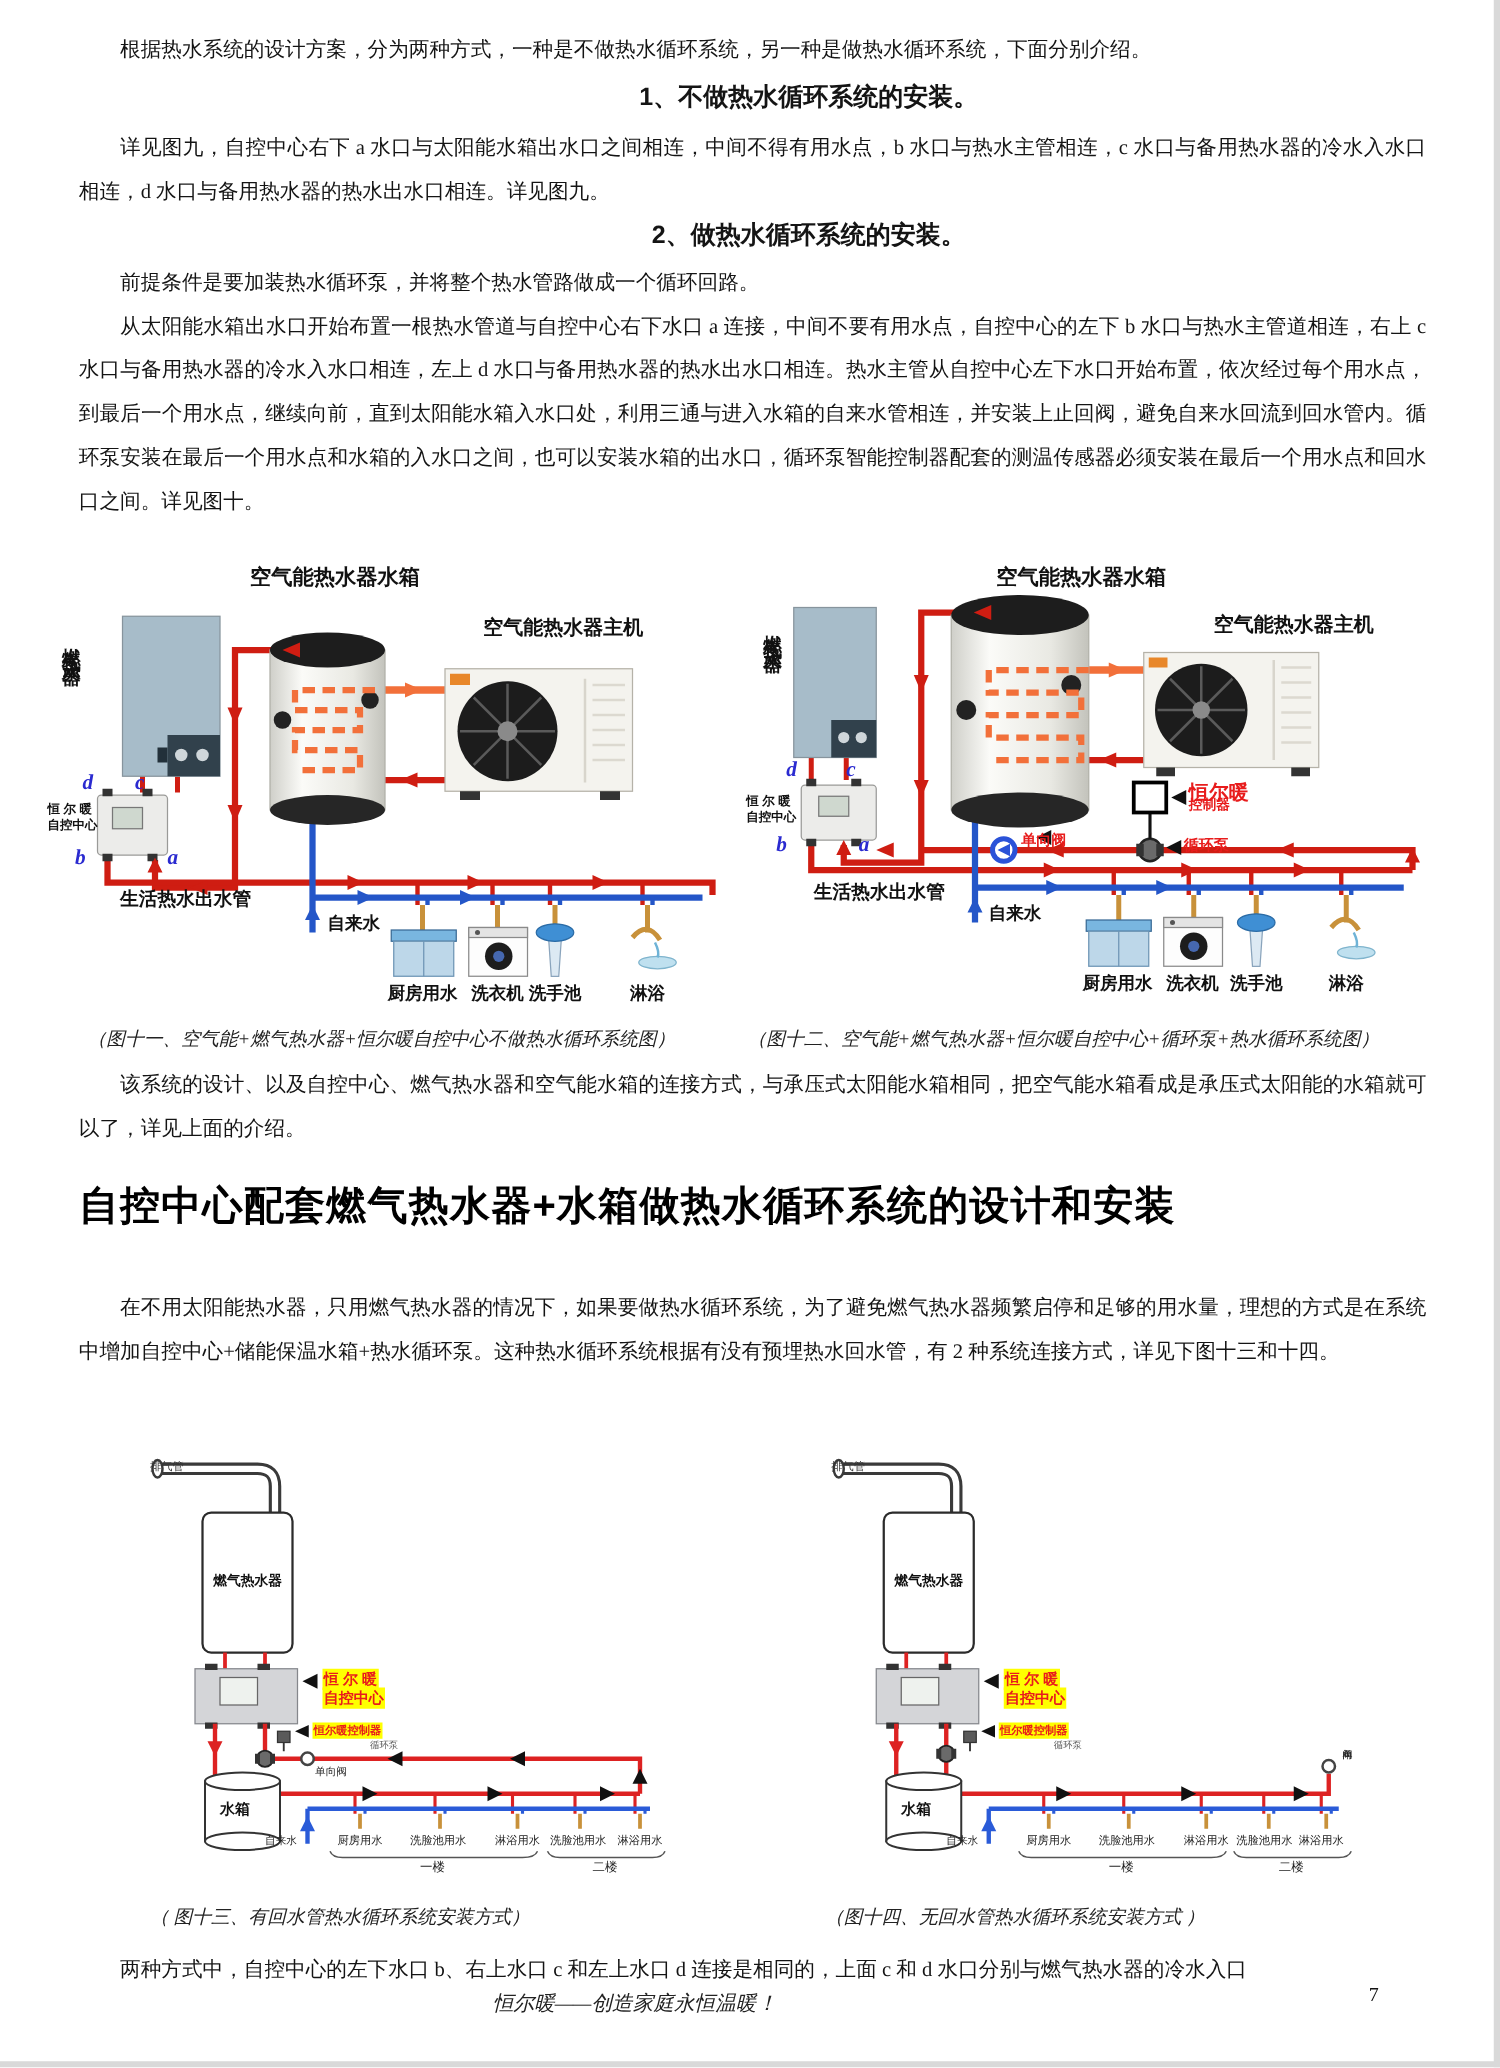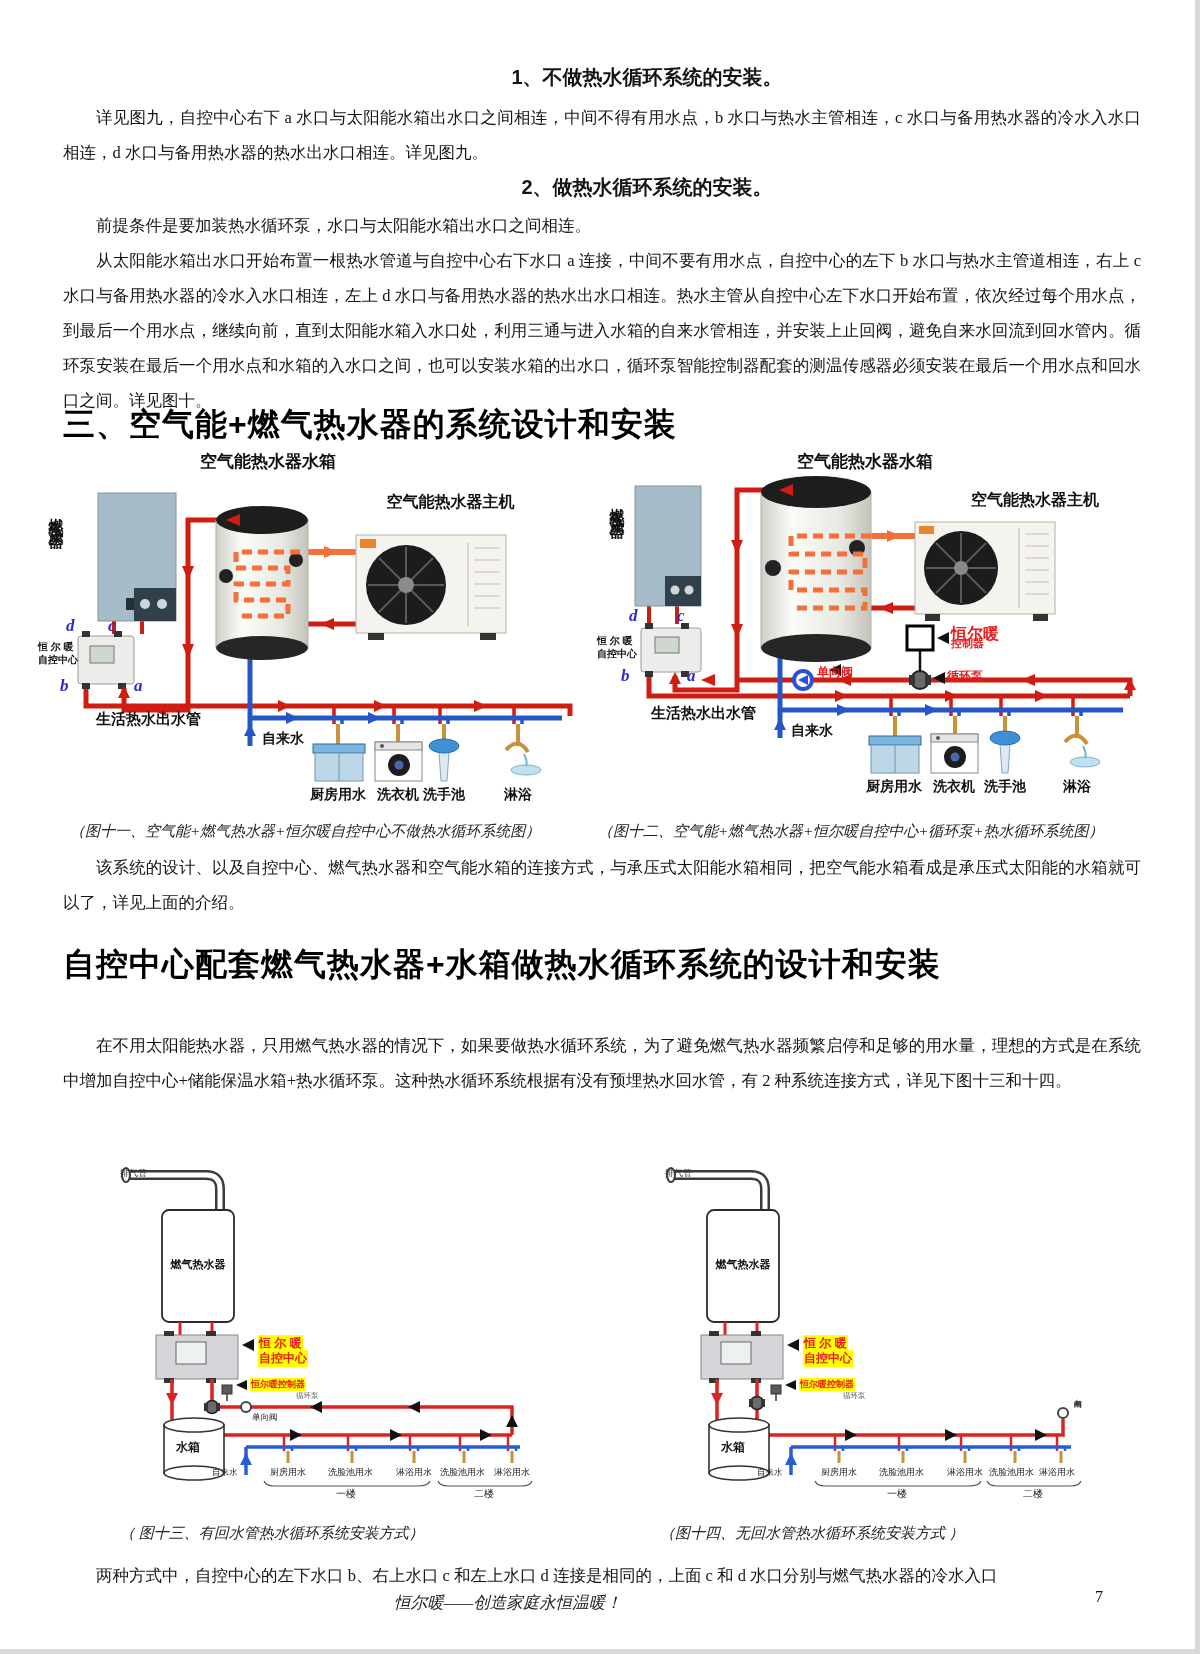--- a/index.html
+++ b/index.html
@@ -21,27 +21,27 @@
   .tiny{color:#555;margin-left:40px;}
   svg{position:absolute;left:0;top:0;}
   .footer{position:absolute;left:0;width:1016px;text-align:center;font-style:italic;font-size:16.5px;color:#222;}
   .pagenum{position:absolute;font-size:16px;color:#111;}
 </style>
 </head>
 <body>
 
 <div id="page">
 
+  <p class="body flow" style="top:22px">根据热水系统的设计方案，分为两种方式，一种是不做热水循环系统，另一种是做热水循环系统，下面分别介绍。</p>
   <h3 class="subhead flow" style="top:64px">1、不做热水循环系统的安装。</h3>
   <p class="body flow" style="top:100px">详见图九，自控中心右下 a 水口与太阳能水箱出水口之间相连，中间不得有用水点，b 水口与热水主管相连，c 水口与备用热水器的冷水入水口相连，d 水口与备用热水器的热水出水口相连。详见图九。</p>
   <h3 class="subhead flow" style="top:174px">2、做热水循环系统的安装。</h3>
-  <p class="body flow" style="top:208px">前提条件是要加装热水循环泵，水口与太阳能水箱出水口之间相连。</p>
+  <p class="body flow" style="top:208px">前提条件是要加装热水循环泵，并将整个热水管路做成一个循环回路。</p>
   <p class="body flow" style="top:243px">从太阳能水箱出水口开始布置一根热水管道与自控中心右下水口 a 连接，中间不要有用水点，自控中心的左下 b 水口与热水主管道相连，右上 c 水口与备用热水器的冷水入水口相连，左上 d 水口与备用热水器的热水出水口相连。热水主管从自控中心左下水口开始布置，依次经过每个用水点，到最后一个用水点，继续向前，直到太阳能水箱入水口处，利用三通与进入水箱的自来水管相连，并安装上止回阀，避免自来水回流到回水管内。循环泵安装在最后一个用水点和水箱的入水口之间，也可以安装水箱的出水口，循环泵智能控制器配套的测温传感器必须安装在最后一个用水点和回水口之间。详见图十。</p>
 
-  <h2 class="bighead flow" style="position:absolute;top:403px;width:680px">三、空气能+燃气热水器的系统设计和安装</h2>
 
   <div class="diag" style="left:38px;top:448px;width:540px;height:365px">
     <svg width="540" height="365" viewBox="0 0 540 365">
       <defs>
         <linearGradient id="tk1" x1="0" y1="0" x2="1" y2="0">
           <stop offset="0" stop-color="#cfcfc9"></stop>
             <stop offset="0.28" stop-color="#fbfbf8"></stop>
           <stop offset="0.72" stop-color="#e9e9e3"></stop>
             <stop offset="1" stop-color="#c3c3bc"></stop>
         </linearGradient>

